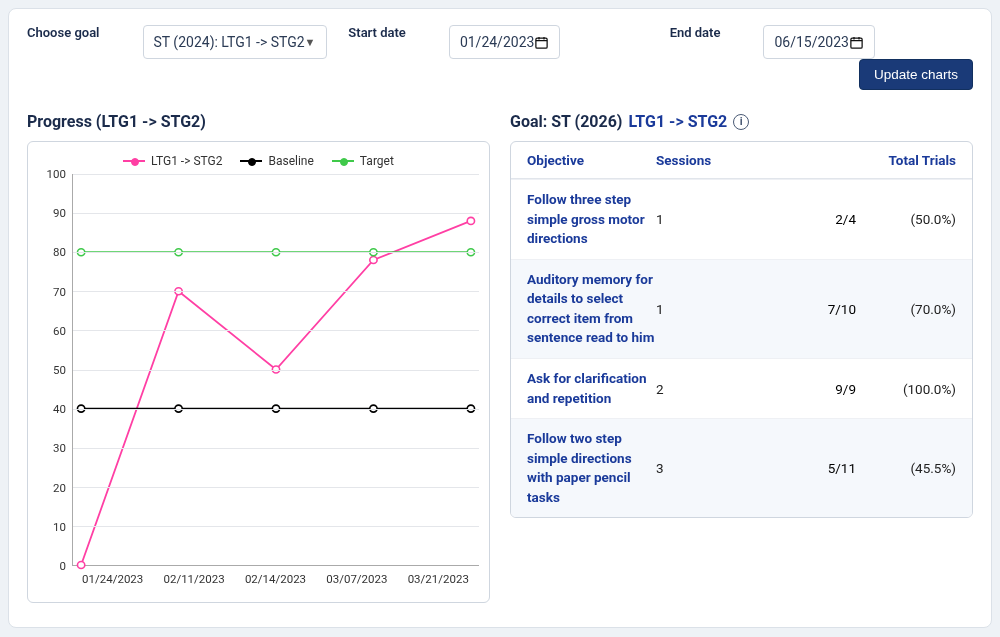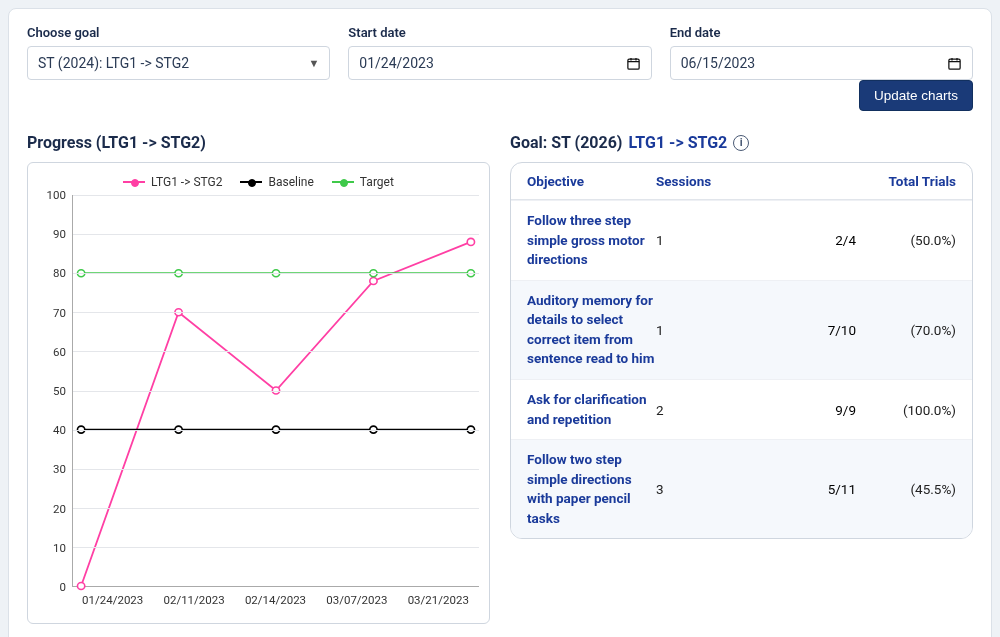--- a/index.html
+++ b/index.html
@@ -16,21 +16,21 @@
     border-radius: 8px;
     padding: 16px 18px 20px 18px;
     width: 100%;
     min-height: 620px;
   }
   .controls {
     display: flex;
     gap: 18px;
     align-items: flex-end;
   }
-  .field { flex: 1; display: flex; flex-direction: column; }
+  .field { flex: 1; display: flex; flex-direction: row; gap: 43px; }
   .field-label {
     font-size: 13px;
     font-weight: 600;
     color: #1b2b4b;
     margin-bottom: 6px;
   }
   .select-box {
     height: 34px;
     border: 1px solid #cfd6df;
     border-radius: 4px;
@@ -154,21 +154,21 @@
     font-size:11.5px;
     color:#333;
     padding:6px 0 0 34px;
   }
   .xaxis div { width:20%; text-align:center; }
   svg.lines { position:absolute; left:0; top:0; width:100%; height:100%; overflow:visible; }
   .pt { fill:#fff; stroke-width:1.6; }
   
   .data-table {
     border:1px solid #cfd6df;
-    border-radius:12px;
+    border-radius:6px;
     overflow:hidden;
   }
   .dt-head, .dt-row {
     display:grid;
     grid-template-columns: 1fr 110px 90px 100px;
     padding: 10px 16px;
     align-items:center;
     font-size:13.5px;
   }
   .dt-head {

